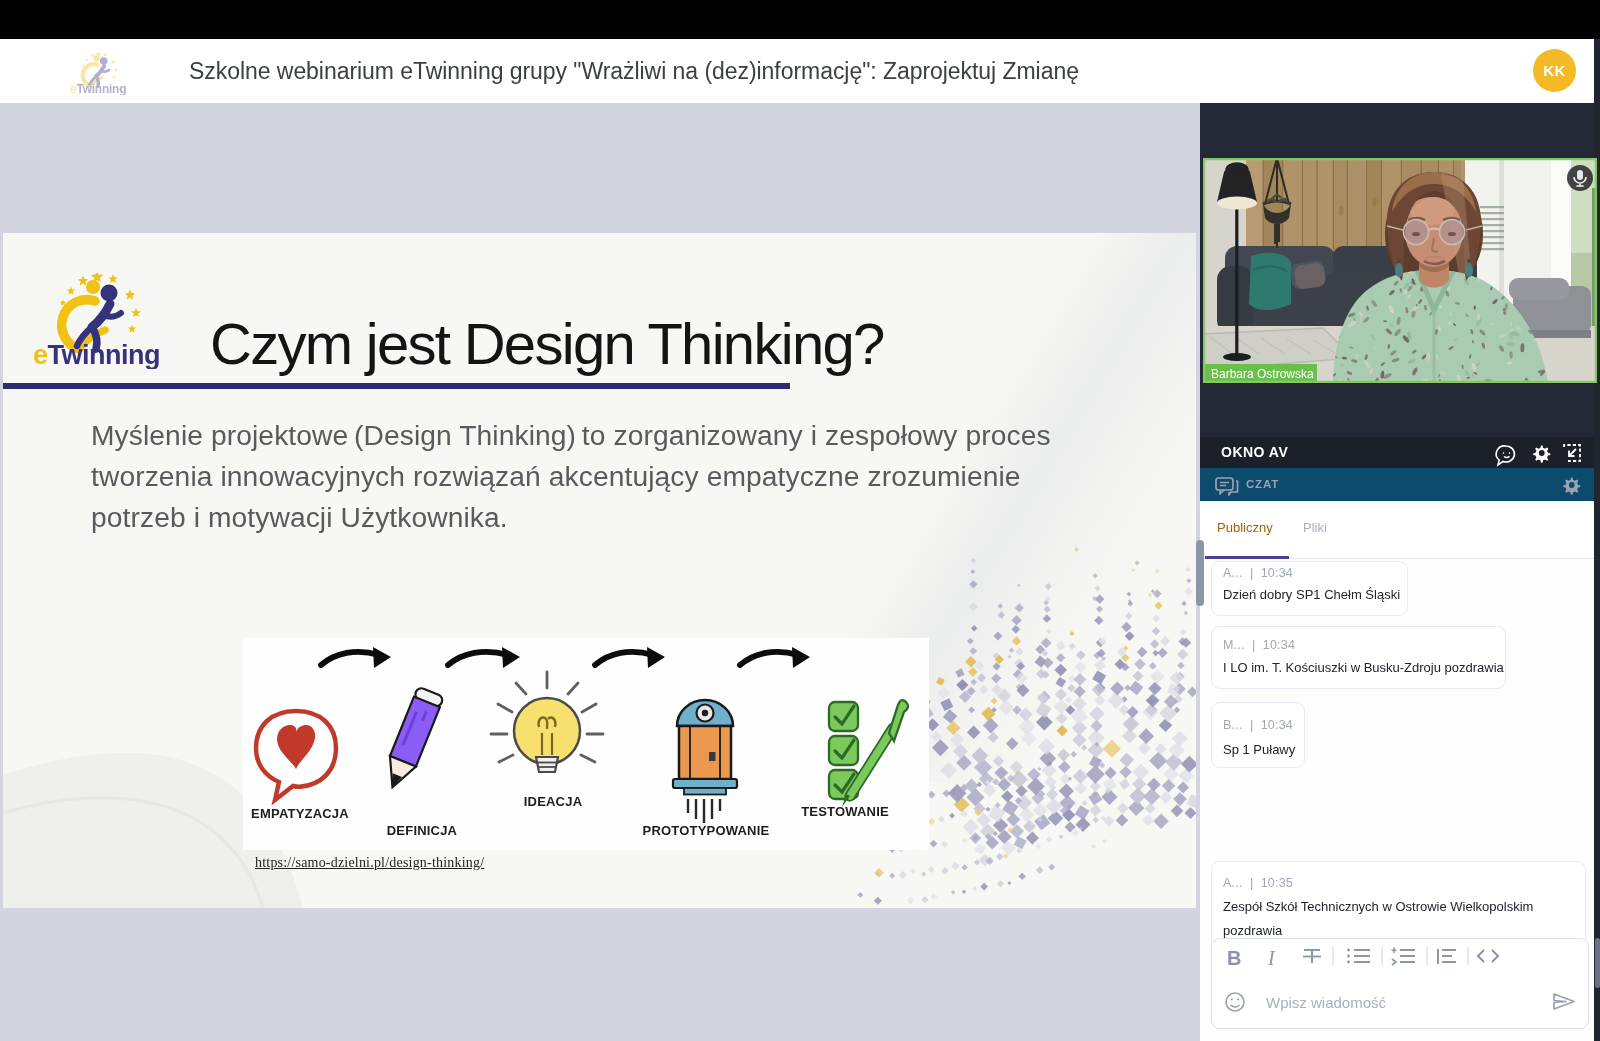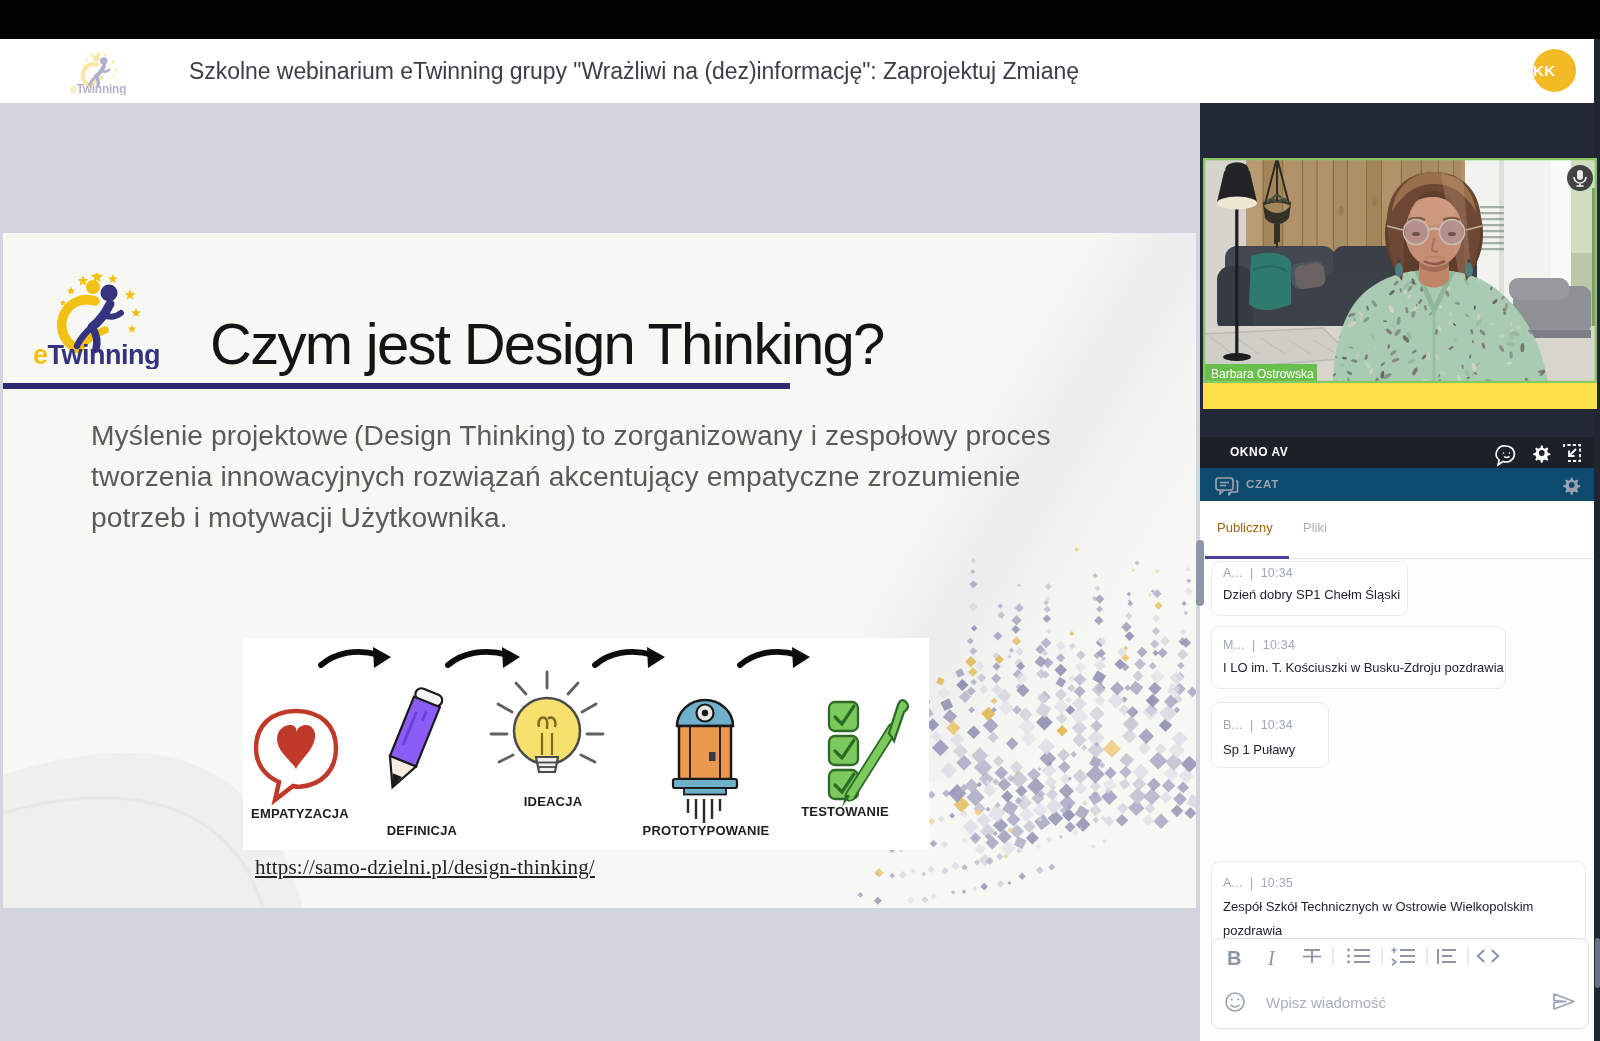--- a/index.html
+++ b/index.html
@@ -1,34 +1,34 @@
 <!DOCTYPE html>
 <html><head><meta charset="utf-8">
 <style>
 *{margin:0;padding:0;box-sizing:border-box}
 html,body{width:1600px;height:1041px;overflow:hidden;font-family:"Liberation Sans",sans-serif}
 body{position:relative;background:#20252f}
 .topbar{position:absolute;left:0;top:0;width:1600px;height:39px;background:#010101}
 .header{position:absolute;left:0;top:39px;width:1594px;height:64px;background:#ffffff}
 .htitle{position:absolute;left:189px;top:0;height:64px;line-height:64px;font-size:23px;font-weight:500;color:#3c4044;letter-spacing:-0.05px;white-space:nowrap}
-.kk{position:absolute;left:1533px;top:10px;width:43px;height:43px;border-radius:50%;background:#f3ba25;color:#fff;font-weight:bold;font-size:15px;text-align:left;line-height:43px;letter-spacing:0.5px}
+.kk{position:absolute;left:1533px;top:10px;width:43px;height:43px;border-radius:50%;background:#f3ba25;color:#fff;font-weight:bold;font-size:15px;text-align:center;line-height:43px;letter-spacing:0.5px}
 .hlogo{position:absolute;left:70px;top:13px;opacity:0.85}
 .main{position:absolute;left:0;top:103px;width:1200px;height:938px;background:#d2d5e0}
 .slide{position:absolute;left:3px;top:130px;width:1193px;height:675px;background:#f7f7f3;overflow:hidden}
 .swoosh{position:absolute;right:-120px;top:-200px;width:520px;height:760px;background:linear-gradient(115deg,rgba(210,213,224,0) 42%,rgba(208,211,222,0.30) 52%,rgba(222,224,232,0.12) 62%,rgba(210,213,224,0) 72%);transform:rotate(6deg)}
 .stitle{position:absolute;left:207px;top:82px;font-size:58px;line-height:58px;color:#141414;letter-spacing:-1.7px;white-space:nowrap}
 .srule{position:absolute;left:0;top:150px;width:787px;height:6px;background:#2e2a72}
 .spara{position:absolute;left:88px;top:182px;width:1010px;font-size:28.2px;line-height:41px;color:#595a5d;letter-spacing:0.1px}
 .iconbox{position:absolute;left:240px;top:405px;width:686px;height:212px;background:#fefefe}
-.slink{position:absolute;left:252px;top:622px;font-family:"Liberation Serif",serif;font-size:21px;color:#222;text-decoration:underline;letter-spacing:0.2px}
+.slink{position:absolute;left:252px;top:622px;font-family:"Liberation Serif",serif;font-size:14px;color:#222;text-decoration:underline;letter-spacing:0.2px}
 .sidebar{position:absolute;left:1200px;top:103px;width:394px;height:938px;background:#222835}
 .rightstrip{position:absolute;left:1594px;top:39px;width:6px;height:1002px;background:#20252f}
-.video{position:absolute;left:3px;top:55px;width:394px;height:251px;background:#fde047}
+.video{position:absolute;left:3px;top:55px;width:394px;height:225px;background:#fde047}
 .oknobar{position:absolute;left:0;top:334px;width:394px;height:31px;background:#1b2029}
-.oknotxt{position:absolute;left:30px;top:0;height:31px;line-height:31px;color:#fff;font-size:12px;font-weight:bold;letter-spacing:0.5px}
+.oknotxt{position:absolute;left:21px;top:0;height:31px;line-height:31px;color:#fff;font-size:14px;font-weight:bold;letter-spacing:0.5px}
 .czatbar{position:absolute;left:0;top:365px;width:394px;height:33px;background:#0c4a6e}
 .czattxt{position:absolute;left:46px;top:0;height:33px;line-height:33px;color:#9aa2b0;font-size:11.5px;font-weight:bold;letter-spacing:0.8px}
 .chatwrap{position:absolute;left:0;top:398px;width:394px;height:540px;background:#fdfdfe}
 .tabs{position:absolute;left:0;top:0;width:394px;height:58px;background:#fff;border-bottom:1.5px solid #e4e6ec}
 .tab1{position:absolute;left:17px;top:19px;font-size:13px;color:#a16207}
 .tab2{position:absolute;left:103px;top:19px;font-size:13px;color:#a9b0bc}
 .tabu{position:absolute;left:5px;top:54.5px;width:84px;height:3.5px;background:#4d3f92}
 .msg{position:absolute;left:11px;background:#fff;border:1.5px solid #e9ebf1;border-radius:9px}
 .mname{position:absolute;left:11px;top:12px;font-size:12.5px;color:#a0a8b6;letter-spacing:0.2px}
 .mtext{position:absolute;left:11px;font-size:13px;color:#20242b;white-space:nowrap}
@@ -891,21 +891,21 @@
       <div class="tabu"></div>
     </div>
     <div class="msg" style="top:60px;width:197px;height:55px">
         <div class="mname" style="top:4px">A...&nbsp; |&nbsp; 10:34</div>
         <div class="mtext" style="top:25px">Dzień dobry SP1 Chełm Śląski</div>
       </div>
     <div class="msg" style="top:125px;width:295px;height:63px">
         <div class="mname" style="top:11px">M...&nbsp; |&nbsp; 10:34</div>
         <div class="mtext" style="top:33px">I LO im. T. Kościuszki w Busku-Zdroju pozdrawia</div>
       </div>
-    <div class="msg" style="top:201px;width:118px;height:66px">
+    <div class="msg" style="top:201px;width:94px;height:66px">
         <div class="mname" style="top:15px">B...&nbsp; |&nbsp; 10:34</div>
         <div class="mtext" style="top:39px">Sp 1 Puławy</div>
       </div>
     <div class="msg" style="top:360px;width:375px;height:95px">
         <div class="mname" style="top:14px">A...&nbsp; |&nbsp; 10:35</div>
         <div class="mtext" style="top:37px">Zespół Szkół Technicznych w Ostrowie Wielkopolskim</div>
         <div class="mtext" style="top:61px">pozdrawia</div>
       </div>
     <div class="composer">
       <svg width="375" height="88" style="position:absolute;left:0;top:0">

